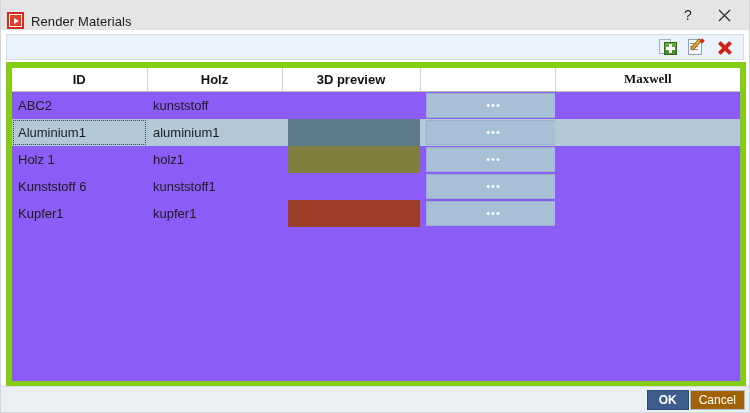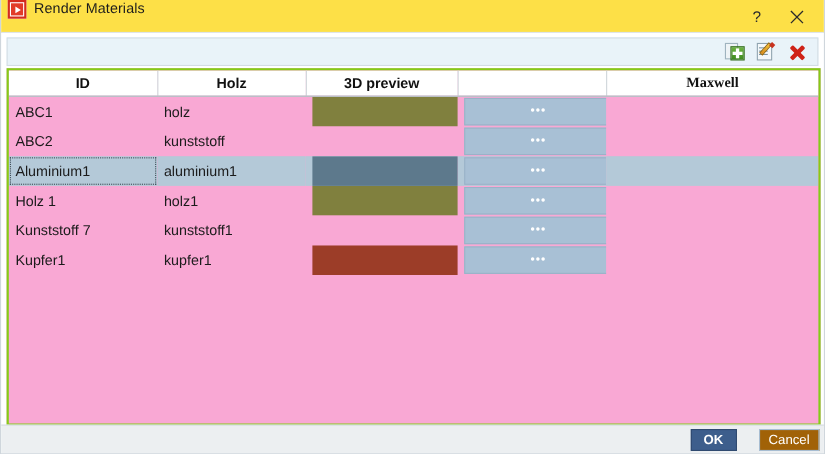--- a/index.html
+++ b/index.html
@@ -18,24 +18,24 @@
     background: #ffffff;
     border: 1px solid #cfd6dc;
     border-top: none;
     overflow: hidden;
   }
 
   
   #titlebar {
     position: relative;
     height: 30px;
-    background: #fde047;
+    background: #e5e5e5;
     border-bottom: 1px solid #dfe4e9;
     display: flex;
-    align-items: flex-start;
+    align-items: flex-end;
     padding-left: 6px;
   }
   #app-icon {
     width: 17px; height: 17px;
     border: 2px solid #d42b1e;
     background: #ffffff;
     display: flex; align-items: center; justify-content: center;
     flex: none;
     margin-right: 7px;
   }
@@ -136,22 +136,22 @@
     background: #cf2318; border-radius: 1px;
   }
   #icon-delete .x1 { transform: rotate(45deg); }
   #icon-delete .x2 { transform: rotate(-45deg); }
 
   
   #grid-wrap {
     position: absolute;
     left: 5px; top: 62px;
     width: 740px; height: 325px;
-    background: #f9a8d4;
-    border: 2px solid #84cc16;
+    background: #8b5cf6;
+    border: 6px solid #84cc16;
     overflow: hidden;
   }
   table#grid {
     width: 100%;
     border-collapse: collapse;
     table-layout: fixed;
   }
   #grid thead th {
     height: 23px;
     background: #ffffff;
@@ -214,21 +214,21 @@
     background: #eceff1;
     border-top: 1px solid #d8dde1;
     display: flex;
     align-items: center;
     justify-content: flex-end;
     padding-right: 6px;
   }
   .footer-btn {
     height: 20px;
     min-width: 42px;
-    margin-left: 20px;
+    margin-left: 1px;
     font-size: 12px;
     display: flex; align-items: center; justify-content: center;
     padding: 0 8px;
     cursor: default;
   }
   #ok-button {
     background: #3d5e8c;
     color: #ffffff;
     border: 1px solid #2f4a70;
     font-weight: bold;
@@ -293,31 +293,20 @@
         <tr>
           <th>ID</th>
           <th>Holz</th>
           <th>3D preview</th>
           <th></th>
           <th>Maxwell</th>
         </tr>
       </thead>
       <tbody id="grid-body">
           <tr>
-            <td class="cell-id">ABC1</td>
-            <td class="cell-name">holz</td>
-            <td class="cell-preview">
-              <div class="swatch" style="background: rgb(128, 128, 62);"></div>
-            </td>
-            <td class="cell-dots">
-              <div class="dots-btn">•••</div>
-            </td>
-            <td class="cell-maxwell"></td>
-          </tr>
-          <tr>
             <td class="cell-id">ABC2</td>
             <td class="cell-name">kunststoff</td>
             <td class="cell-preview"></td>
             <td class="cell-dots">
               <div class="dots-btn">•••</div>
             </td>
             <td class="cell-maxwell"></td>
           </tr>
           <tr class="row-selected">
             <td class="cell-id">Aluminium1</td>
@@ -335,21 +324,21 @@
             <td class="cell-name">holz1</td>
             <td class="cell-preview">
               <div class="swatch" style="background: rgb(128, 128, 62);"></div>
             </td>
             <td class="cell-dots">
               <div class="dots-btn">•••</div>
             </td>
             <td class="cell-maxwell"></td>
           </tr>
           <tr>
-            <td class="cell-id">Kunststoff 7</td>
+            <td class="cell-id">Kunststoff 6</td>
             <td class="cell-name">kunststoff1</td>
             <td class="cell-preview"></td>
             <td class="cell-dots">
               <div class="dots-btn">•••</div>
             </td>
             <td class="cell-maxwell"></td>
           </tr>
           <tr>
             <td class="cell-id">Kupfer1</td>
             <td class="cell-name">kupfer1</td>

